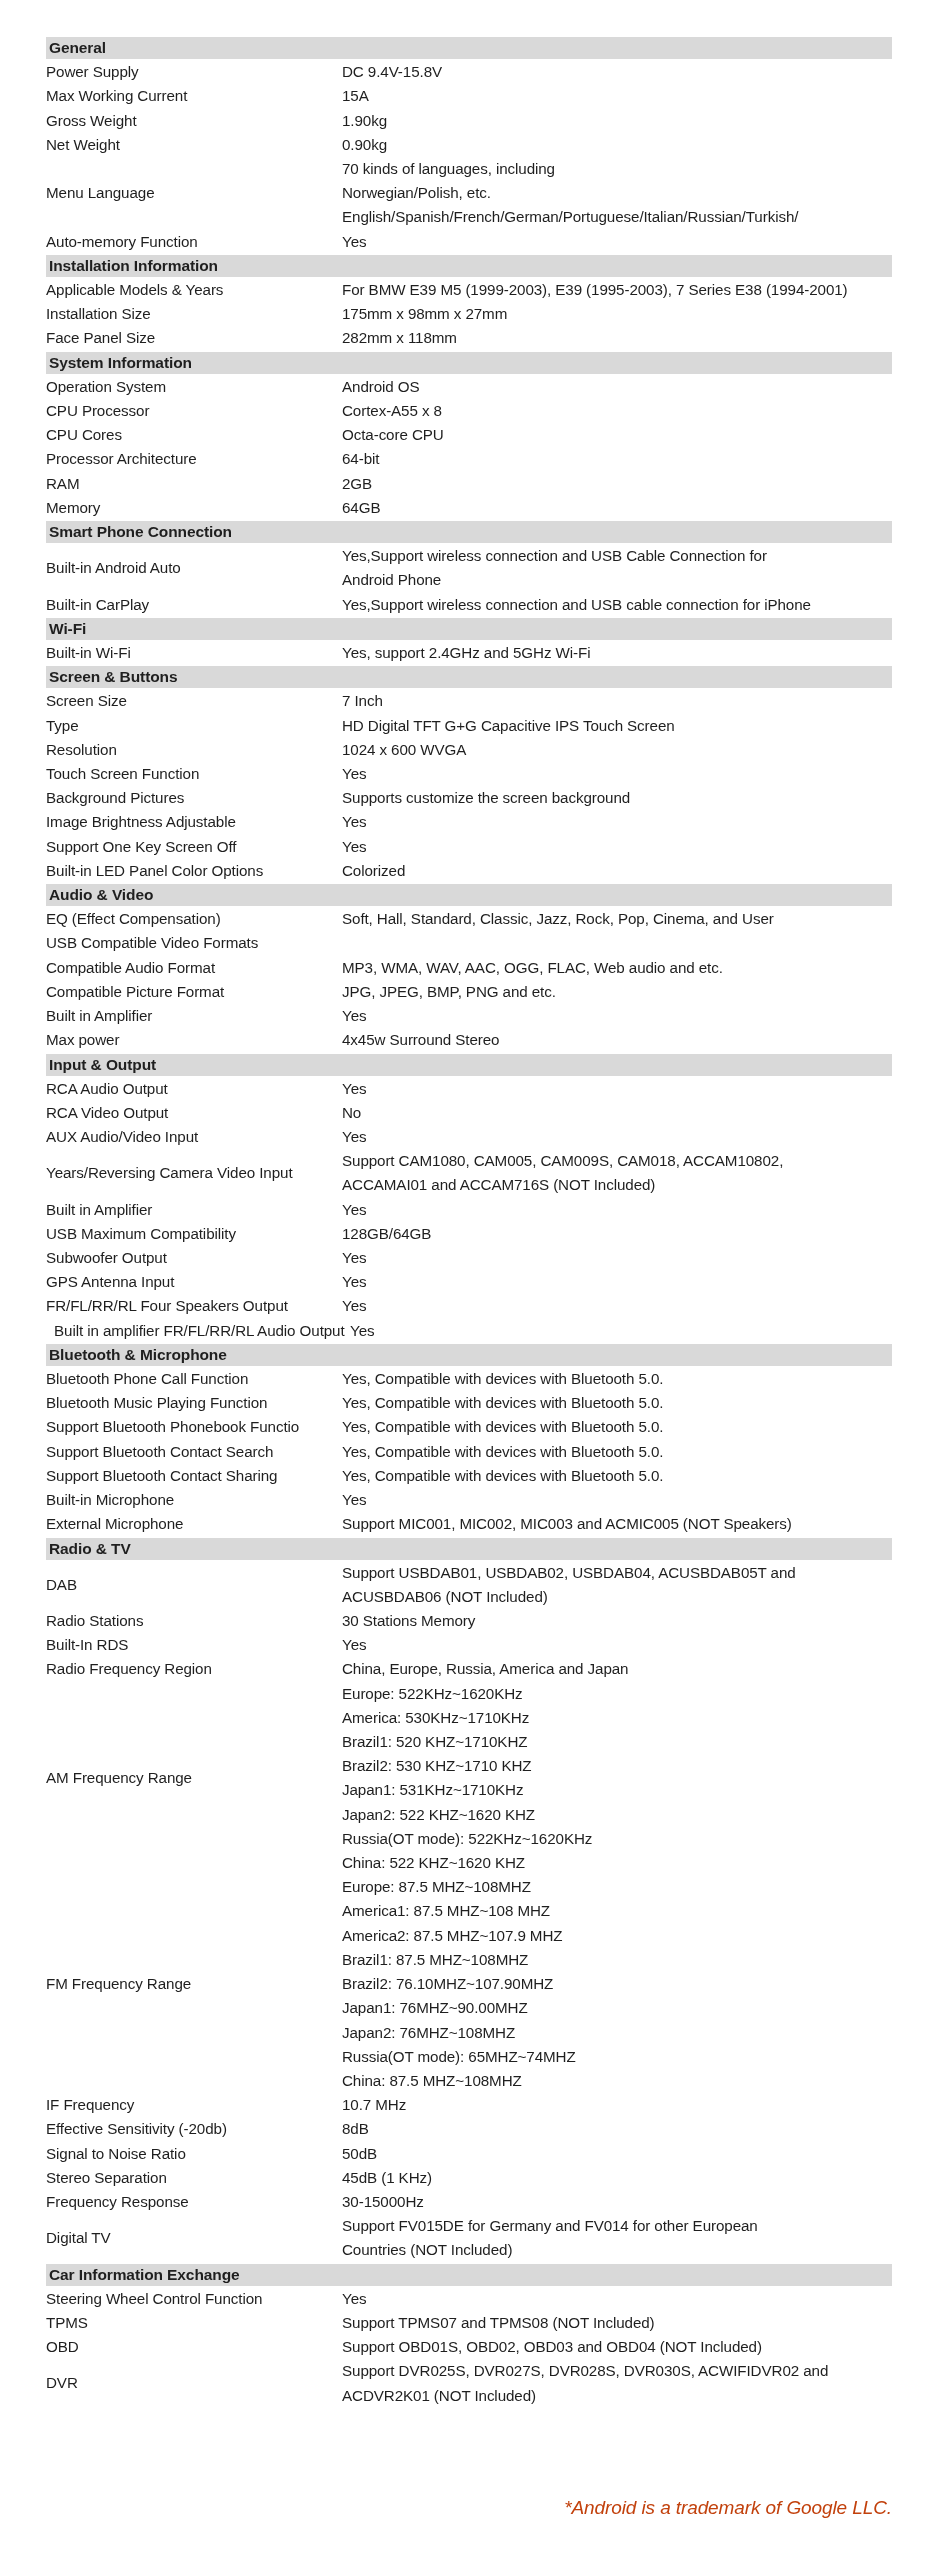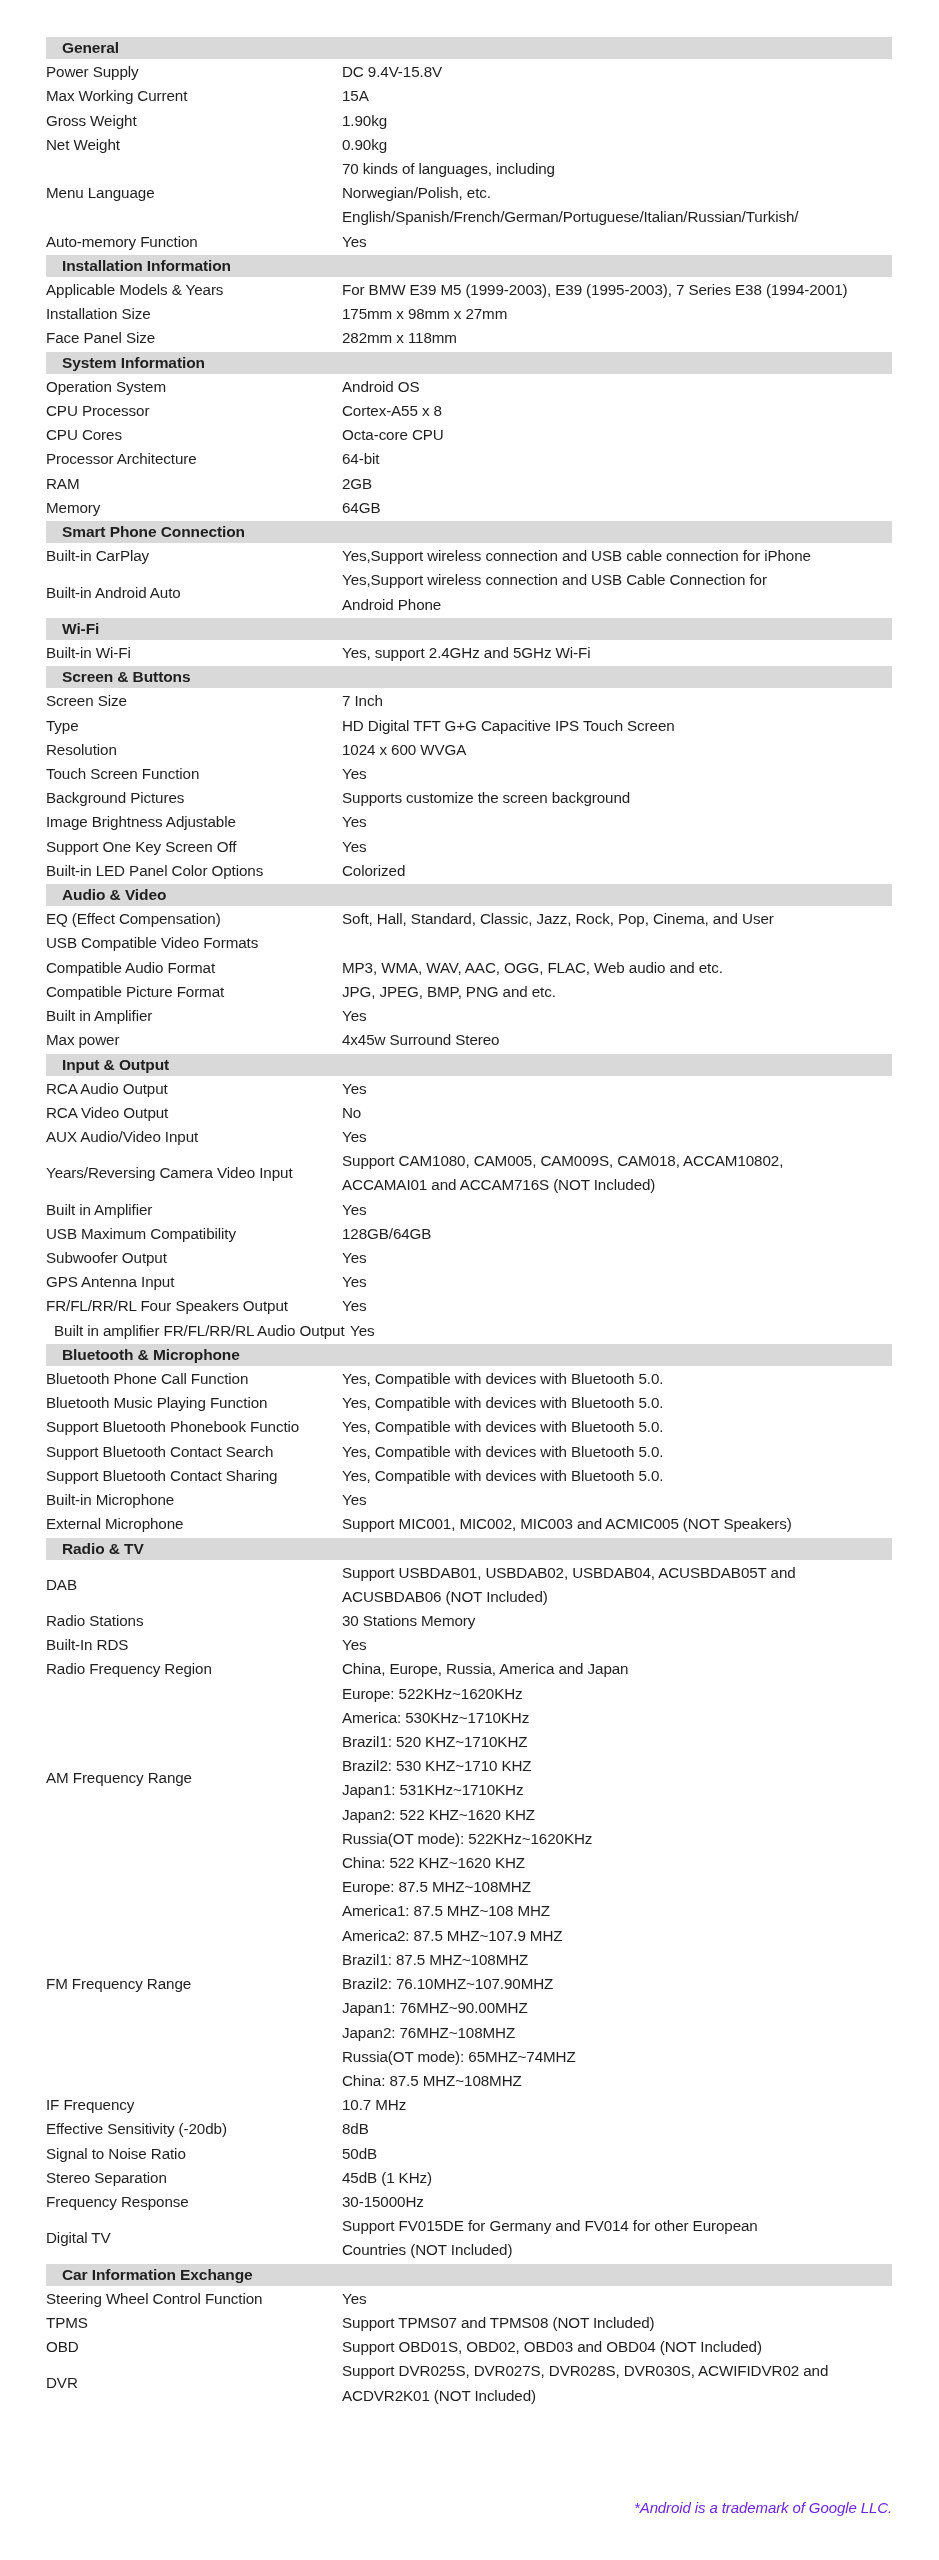--- a/index.html
+++ b/index.html
@@ -17,21 +17,21 @@
     left: 46px;
     top: 36px;
     width: 846px;
   }
   .sec-header {
     background: #d9d9d9;
     font-weight: bold;
     font-size: 15.5px;
     height: 22px;
     line-height: 22px;
-    padding-left: 16px;
+    padding-left: 3px;
     margin: 1.1px 0;
     letter-spacing: -0.1px;
   }
   .row {
     display: flex;
     align-items: center;
     font-size: 15.2px;
     letter-spacing: -0.1px;
   }
   .cell-label {
@@ -49,23 +49,23 @@
     flex: 1;
   }
   .vline {
     line-height: 24.2px;
     white-space: nowrap;
   }
   .footer-note {
     position: absolute;
     top: 2496px;
     right: 47px;
-    font-size: 15px;
+    font-size: 19px;
     font-style: italic;
-    color: #6d28d9;
+    color: #c2410c;
     line-height: 24px;
     letter-spacing: -0.1px;
   }
 </style>
 </head>
 <body>
 
 <div class="spec-table">
     <div class="sec-header">General</div>
     <div class="row">
@@ -157,30 +157,30 @@
       </div>
     </div>
     <div class="row">
       <div class="cell-label">Memory</div>
       <div class="cell-value">
         <div class="vline">64GB</div>
       </div>
     </div>
     <div class="sec-header">Smart Phone Connection</div>
     <div class="row">
-      <div class="cell-label">Built-in CarPlay</div>
-      <div class="cell-value">
-        <div class="vline">Yes,Support wireless connection and USB cable connection for iPhone</div>
-      </div>
-    </div>
-    <div class="row">
       <div class="cell-label">Built-in Android Auto</div>
       <div class="cell-value">
         <div class="vline">Yes,Support wireless connection and USB Cable Connection for</div>
         <div class="vline">Android Phone</div>
+      </div>
+    </div>
+    <div class="row">
+      <div class="cell-label">Built-in CarPlay</div>
+      <div class="cell-value">
+        <div class="vline">Yes,Support wireless connection and USB cable connection for iPhone</div>
       </div>
     </div>
     <div class="sec-header">Wi-Fi</div>
     <div class="row">
       <div class="cell-label">Built-in Wi-Fi</div>
       <div class="cell-value">
         <div class="vline">Yes, support 2.4GHz and 5GHz Wi-Fi</div>
       </div>
     </div>
     <div class="sec-header">Screen &amp; Buttons</div>

